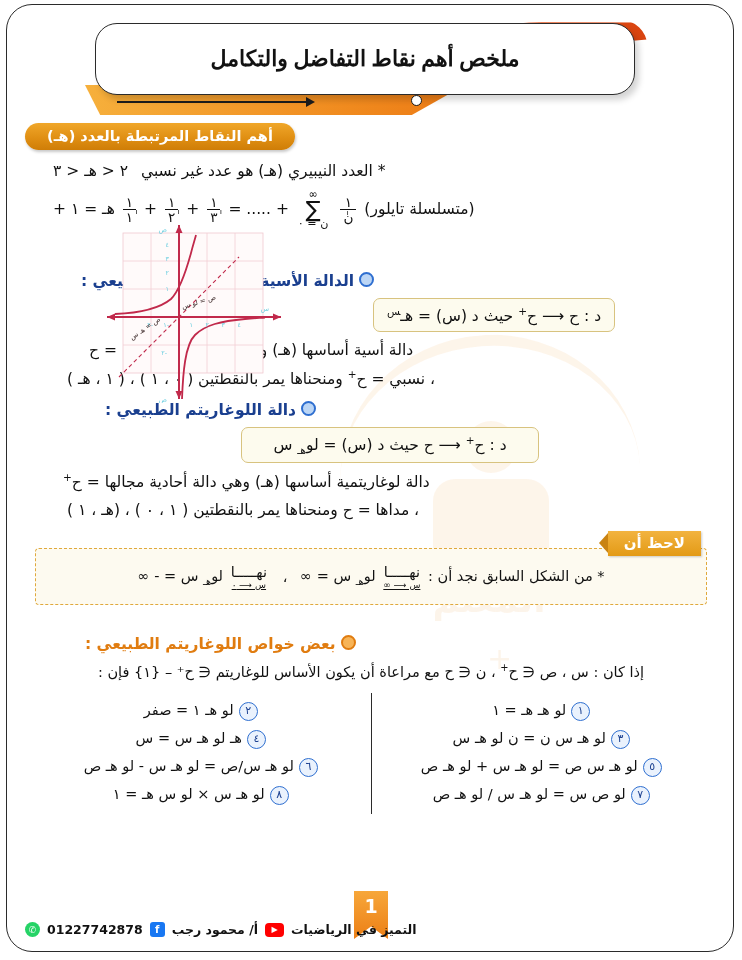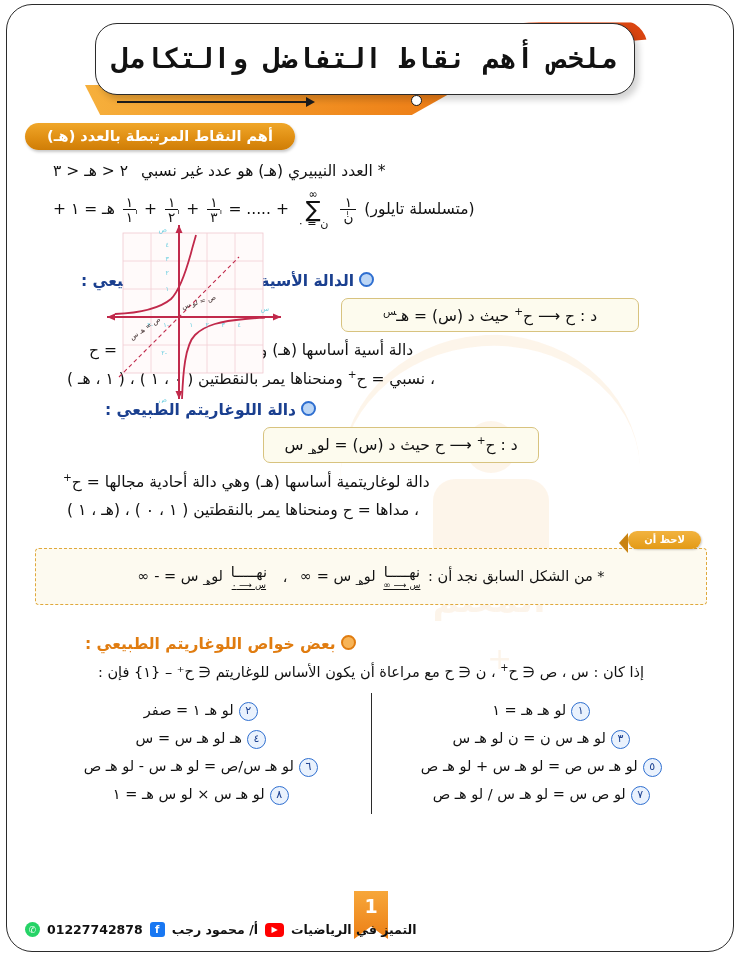--- a/index.html
+++ b/index.html
@@ -110,24 +110,24 @@
     border: 1.8px solid #2b2b2b;
     border-radius: 22px;
     background: #fff;
     box-shadow: 4px 5px 6px rgba(0,0,0,0.17);
     display: flex;
     align-items: center;
     justify-content: center;
     box-sizing: border-box;
   }
   .title-text {
-    font-size: 28px;
+    font-size: 22px;
     font-weight: bold;
     color: #121212;
-    font-family: Liberation Mono, monospace;
+    font-family: Liberation Serif, serif;
     letter-spacing: -0.5px;
   }
   .title-arrow {
     position: absolute;
     left: 110px; top: 96px;
     width: 196px; height: 2px;
     background: #1b1b1b;
     z-index: 4;
   }
   .title-arrow::after {
@@ -259,25 +259,24 @@
   
   .note-wrap { position: relative; margin-top: 26px; }
   .ribbon {
     position: absolute;
     right: 34px; top: -17px;
     z-index: 5;
   }
   .ribbon-body {
     background: linear-gradient(180deg,#f2b33f 0%, #e39a16 100%);
     color: #fff;
-    font-size: 10px;
+    font-size: 15px;
     font-weight: bold;
     padding: 3px 16px 4px 16px;
     box-shadow: 1px 1px 2px rgba(0,0,0,0.2);
-    border-radius: 11px;
   }
   .ribbon-tail {
     position: absolute;
     left: -9px; top: 2px;
     width: 0; height: 0;
     border-top: 10px solid transparent;
     border-bottom: 10px solid transparent;
     border-right: 9px solid #c98312;
   }
   .note-box {
@@ -490,39 +489,39 @@
       </span>
       <span>هـ = ١ +</span>
     </div>
 
     <div class="line" style="text-align:left; padding-left:118px; margin-top:6px;">العدد هـ ≈ ٢٫٧١٨٢٨</div>
 
     <div class="section-head" style="padding-left:74px;">
       <span class="dot-ico"></span><span>الدالة الأسية ذات الأساس الطبيعي :</span>
     </div>
 
-    <div class="formula-box" style="margin-left:auto; margin-right:96px; width:298px;">
+    <div class="formula-box" style="margin-left:auto; margin-right:120px; width:242px;">
       <span>د : ح</span>
       <span>⟶</span>
       <span>ح</span><span class="sup">+</span>
       <span>حيث د (س) =</span>
       <span>هـ</span><span class="sup">س</span>
     </div>
 
     <div class="line" style="text-align:left; padding-left:82px; margin-top:6px;">دالة أسية أساسها (هـ) وهي دالة أحادية مجالها = ح</div>
     <div class="line" style="text-align:left; padding-left:60px; margin-top:4px;">
       <span>، نسبي = ح</span><span class="sup">+</span>
       <span>ومنحناها يمر بالنقطتين ( ٠ ، ١ ) ، ( ١ ، هـ )</span>
     </div>
 
     <div class="section-head" style="padding-left:98px; margin-top:10px;">
       <span class="dot-ico"></span><span>دالة اللوغاريتم الطبيعي :</span>
     </div>
 
-    <div class="formula-box" style="margin-left:auto; margin-right:196px; width:276px;">
+    <div class="formula-box" style="margin-left:auto; margin-right:196px; width:298px;">
       <span>د : ح</span><span class="sup">+</span>
       <span>⟶</span>
       <span>ح</span>
       <span>حيث د (س) = لو</span><span class="sub">هـ</span>
       <span>س</span>
     </div>
 
     <div class="line" style="text-align:left; padding-left:56px; margin-top:6px;">
       <span>دالة لوغاريتمية أساسها (هـ) وهي دالة أحادية مجالها = ح</span><span class="sup">+</span>
     </div>

